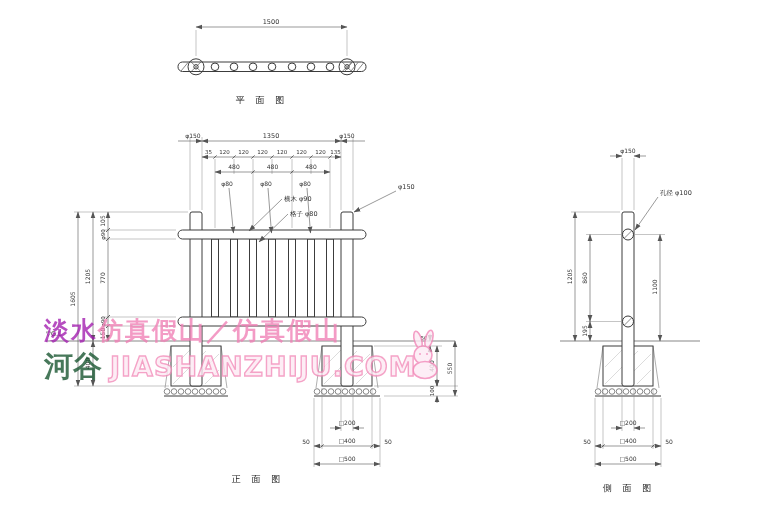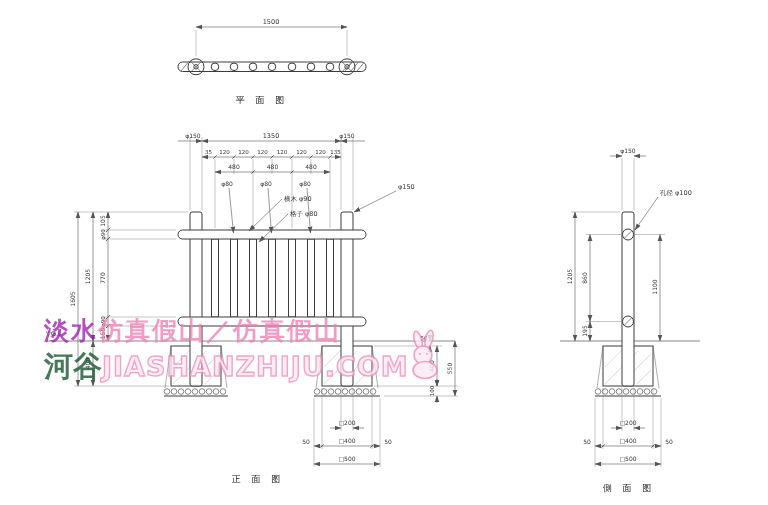--- a/index.html
+++ b/index.html
@@ -15,21 +15,21 @@
   .slope{stroke:#7a7a7a;stroke-width:.6}
   text{font-family:"DejaVu Sans",sans-serif;fill:#333}
   .t55{font-size:5.5px}.t6{font-size:6px}.t65{font-size:6.5px}
   .title{font-size:9px;letter-spacing:4px;fill:#222}
   .wm{position:absolute;left:44px;top:314px;opacity:.78;pointer-events:none;font-weight:bold;white-space:nowrap;z-index:3}
   .wm-l1{font-size:25px;letter-spacing:2px}
   .wm-p1{color:#a21caf}
   .wm-p2{color:#f07fb5}
   .wm-l2{font-size:29px;margin-top:0px}
   .wm-brand{color:#14532d}
-  .wm-domain{margin-left:0;font-size:27px;letter-spacing:1px;color:#fde9f3;-webkit-text-stroke:1.4px #f28ab8}
+  .wm-domain{margin-left:8px;font-size:27px;letter-spacing:1px;color:#fde9f3;-webkit-text-stroke:1.4px #f28ab8}
 </style>
 </head>
 <body>
 
 <div class="stage">
 <svg width="768" height="505" viewBox="0 0 768 505">
   <defs>
     <marker id="ar" markerUnits="userSpaceOnUse" markerWidth="7" markerHeight="7" refX="6.4" refY="3.5" orient="auto-start-reverse">
       <path d="M0,1.1 L6.8,3.5 L0,5.9 Z" fill="#555"></path>
     </marker>

